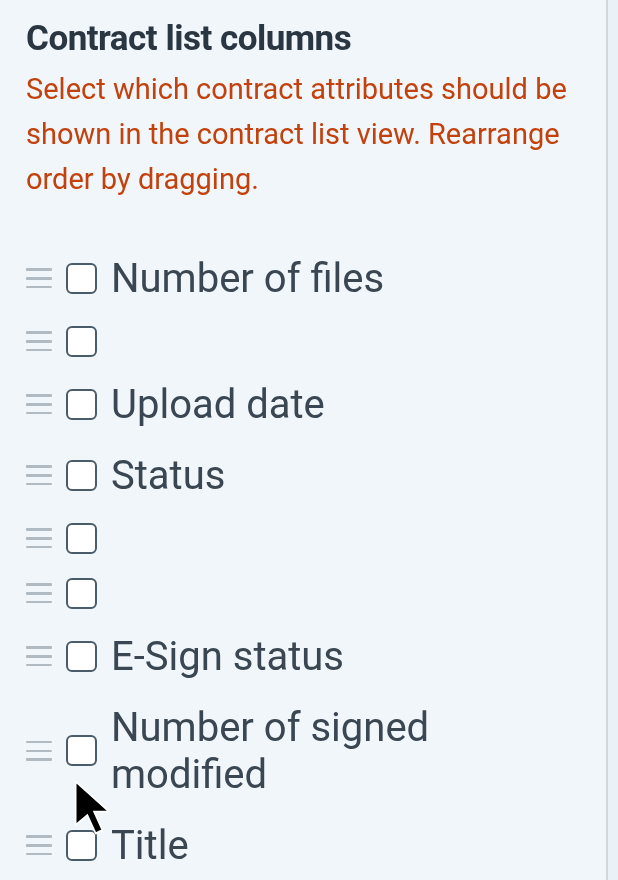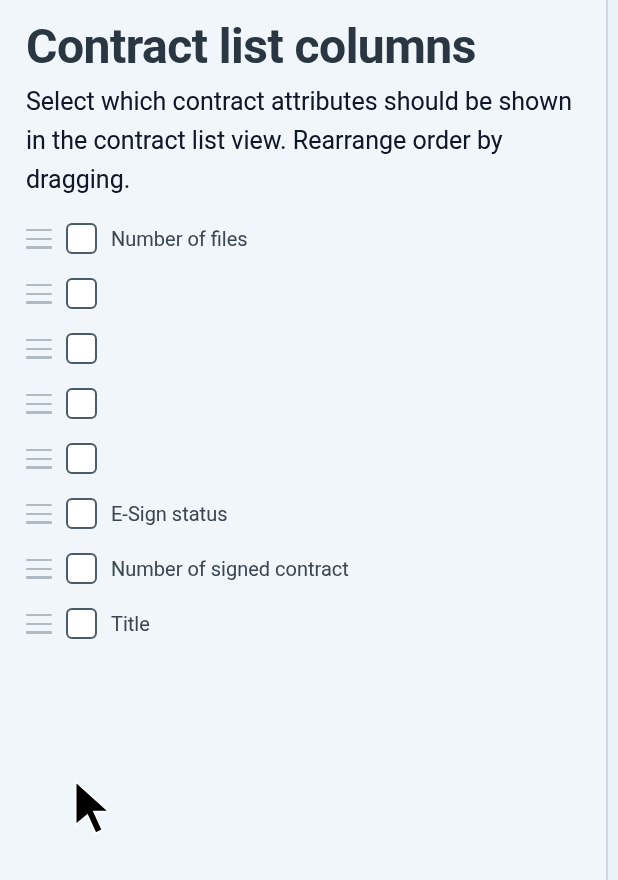--- a/index.html
+++ b/index.html
@@ -16,32 +16,32 @@
       position: relative;
     }
     .panel {
       background: #f0f6fa;
       padding: 18px 26px;
       width: 608px;
       height: 880px;
       border-right: 2px solid #cfd8de;
     }
     .title {
-      font-size: 48px;
+      font-size: 35px;
       font-weight: 700;
       color: #2a3742;
       margin-bottom: 8px;
       letter-spacing: -0.5px;
     }
     .description {
-      font-size: 25px;
+      font-size: 29px;
       font-weight: 400;
-      color: #0f172a;
+      color: #c2410c;
       line-height: 1.55;
-      margin-bottom: 24px;
+      margin-bottom: 53px;
     }
     .column-list {
       display: flex;
       flex-direction: column;
       gap: 24px;
     }
     .column-item {
       display: flex;
       align-items: center;
       gap: 14px;
@@ -64,21 +64,21 @@
     .checkbox {
       width: 31px;
       height: 31px;
       border: 2.5px solid #4a5b6a;
       border-radius: 6px;
       background: #fff;
       cursor: pointer;
       flex-shrink: 0;
     }
     .label {
-      font-size: 20px;
+      font-size: 40px;
       color: #3a4752;
       font-weight: 400;
     }
     .cursor {
       position: absolute;
       left: 74px;
       top: 780px;
       width: 40px;
       height: 60px;
       pointer-events: none;
@@ -106,28 +106,38 @@
 
     <div class="column-item">
       <div class="drag-handle">
         <div class="line"></div>
           <div class="line"></div>
           <div class="line"></div>
       </div>
       <div class="checkbox"></div>
     </div>
 
+    <div class="column-item">
+      <div class="drag-handle">
+        <div class="line"></div>
+          <div class="line"></div>
+          <div class="line"></div>
+      </div>
+      <div class="checkbox"></div>
+      <span class="label">Upload date</span>
+    </div>
 
     <div class="column-item">
       <div class="drag-handle">
         <div class="line"></div>
           <div class="line"></div>
           <div class="line"></div>
       </div>
       <div class="checkbox"></div>
+      <span class="label">Status</span>
     </div>
 
     <div class="column-item">
       <div class="drag-handle">
         <div class="line"></div>
           <div class="line"></div>
           <div class="line"></div>
       </div>
       <div class="checkbox"></div>
     </div>
@@ -151,21 +161,21 @@
       <span class="label">E-Sign status</span>
     </div>
 
     <div class="column-item">
       <div class="drag-handle">
         <div class="line"></div>
           <div class="line"></div>
           <div class="line"></div>
       </div>
       <div class="checkbox"></div>
-      <span class="label">Number of signed contract</span>
+      <span class="label">Number of signed modified</span>
     </div>
 
     <div class="column-item">
       <div class="drag-handle">
         <div class="line"></div>
           <div class="line"></div>
           <div class="line"></div>
       </div>
       <div class="checkbox"></div>
       <span class="label">Title</span>

